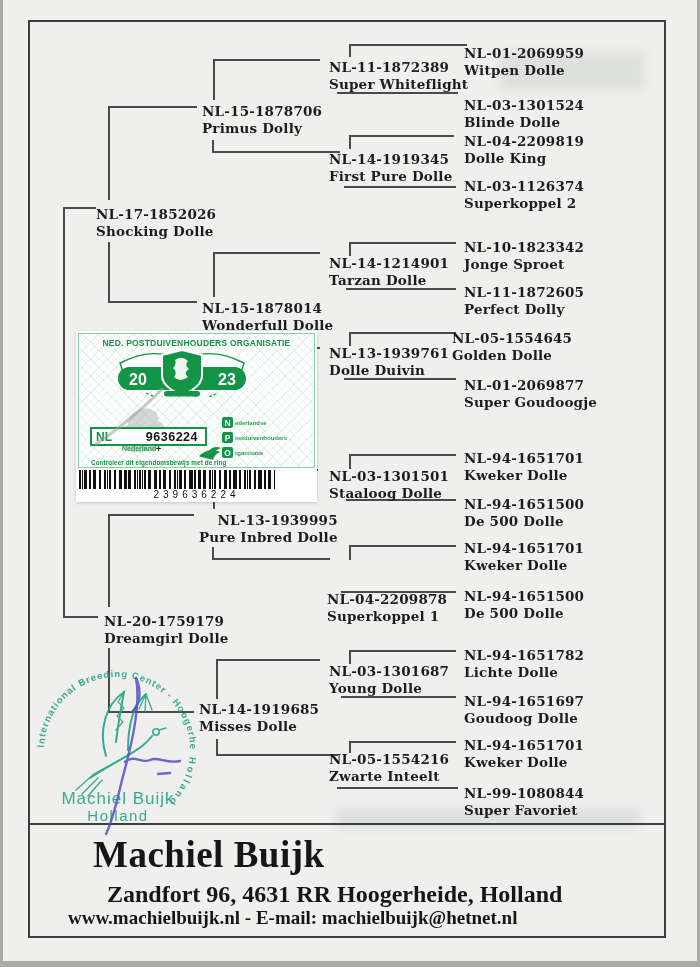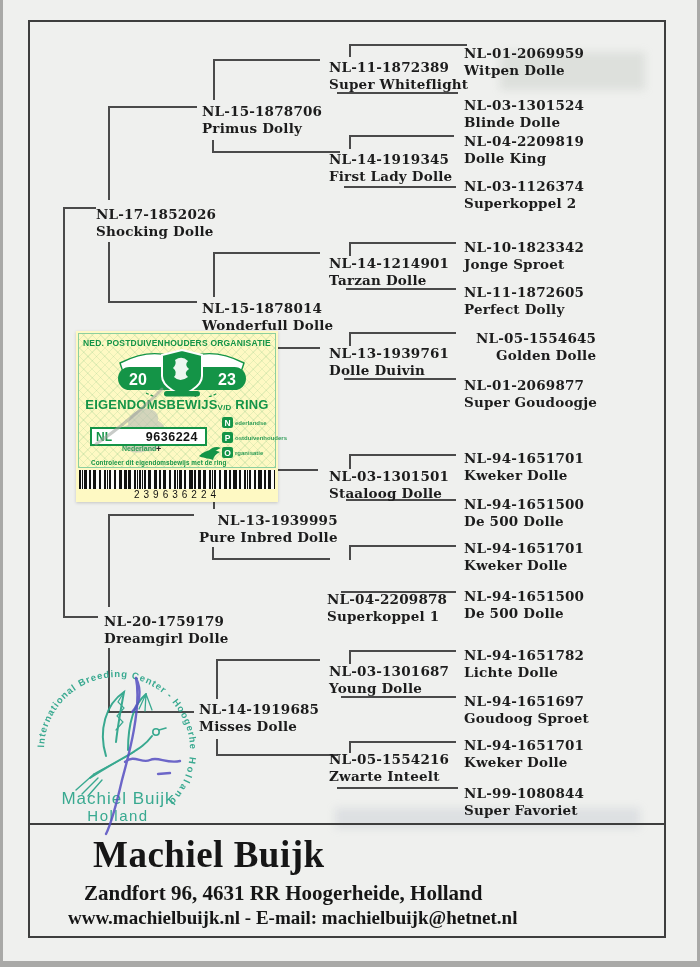--- a/index.html
+++ b/index.html
@@ -13,22 +13,22 @@
   
   .node{position:absolute;font-family:"DejaVu Serif",serif;font-weight:bold;font-size:13.5px;
         line-height:16.5px;color:#1c1c1c;letter-spacing:.2px;white-space:nowrap;z-index:2;}
   .hl{position:absolute;height:2px;background:#4a4a4a;z-index:1;}
   .vl{position:absolute;width:2px;background:#4a4a4a;z-index:1;}
 
   
   .ghost{position:absolute;filter:blur(4px);pointer-events:none;z-index:0;}
 
   
-  .sticker{position:absolute;left:76px;top:331px;width:202px;height:171px;background:#fef9c3;
-           box-shadow:0 1px 3px rgba(0,0,0,.18);z-index:5;}
+  .sticker{position:absolute;left:76px;top:331px;width:202px;height:171px;background:#ffffff;
+           box-shadow:0 1px 3px rgba(0,0,0,.18);z-index:5;padding-left:39px;}
   .sticker .net{position:absolute;left:2px;top:2px;right:2px;height:133px;
       border:1px solid #8ccf9f;
       background-image:
         repeating-linear-gradient(45deg, rgba(30,150,75,.10) 0 1px, transparent 1px 6px),
         repeating-linear-gradient(-45deg, rgba(30,150,75,.10) 0 1px, transparent 1px 6px);}
   .sticker .org{position:absolute;left:0;top:7px;width:100%;text-align:center;color:#149447;
       font-weight:bold;font-size:8.5px;letter-spacing:.2px;}
   .sticker .emblem{position:absolute;left:0;top:16px;width:202px;height:50px;}
   .sticker .title-line{position:absolute;left:0;top:66px;width:100%;text-align:center;
       color:#149447;font-weight:bold;font-size:13px;letter-spacing:.2px;}
@@ -59,21 +59,21 @@
 
   
   .stamp{position:absolute;left:28px;top:658px;z-index:6;}
   .signature{position:absolute;left:92px;top:668px;z-index:7;}
 
   
   .footer{position:absolute;left:0;top:823px;width:700px;z-index:2;
       font-family:"Liberation Serif",serif;color:#161616;}
   .footer .fname{position:absolute;left:93px;top:10px;font-size:37px;font-weight:bold;
       letter-spacing:.5px;}
-  .footer .faddr{position:absolute;left:84px;top:58px;font-size:21px;font-weight:bold;}
+  .footer .faddr{position:absolute;left:107px;top:58px;font-size:24px;font-weight:bold;}
   .footer .fweb{position:absolute;left:68px;top:84px;font-size:19px;font-weight:bold;}
 </style>
 </head>
 <body>
 
 <div class="canvas">
   <div class="paper"></div>
 
   <div class="ghost" style="left:500px;top:52px;width:145px;height:38px;background:rgba(160,168,160,.22);"></div>
   <div class="ghost" style="left:335px;top:808px;width:305px;height:20px;background:rgba(150,160,178,.20);"></div>
@@ -105,21 +105,21 @@
       <div class="node" style="left: 199px; top: 701px;">
         <div>NL-14-1919685</div>
         <div>Misses Dolle</div>
       </div>
       <div class="node" style="left: 329px; top: 59px;">
         <div>NL-11-1872389</div>
         <div>Super Whiteflight</div>
       </div>
       <div class="node" style="left: 329px; top: 151px;">
         <div>NL-14-1919345</div>
-        <div>First Lady Dolle</div>
+        <div>First Pure Dolle</div>
       </div>
       <div class="node" style="left: 329px; top: 255px;">
         <div>NL-14-1214901</div>
         <div>Tarzan Dolle</div>
       </div>
       <div class="node" style="left: 329px; top: 345px;">
         <div>NL-13-1939761</div>
         <div>Dolle Duivin</div>
       </div>
       <div class="node" style="left: 329px; top: 468px;">
@@ -155,21 +155,21 @@
         <div>Superkoppel 2</div>
       </div>
       <div class="node" style="left: 464px; top: 239px;">
         <div>NL-10-1823342</div>
         <div>Jonge Sproet</div>
       </div>
       <div class="node" style="left: 464px; top: 284px;">
         <div>NL-11-1872605</div>
         <div>Perfect Dolly</div>
       </div>
-      <div class="node" style="left: 476px; top: 330px; text-align: right;">
+      <div class="node" style="left: 452px; top: 330px;">
         <div>NL-05-1554645</div>
         <div>Golden Dolle</div>
       </div>
       <div class="node" style="left: 464px; top: 377px;">
         <div>NL-01-2069877</div>
         <div>Super Goudoogje</div>
       </div>
       <div class="node" style="left: 464px; top: 450px;">
         <div>NL-94-1651701</div>
         <div>Kweker Dolle</div>
@@ -185,21 +185,21 @@
       <div class="node" style="left: 464px; top: 588px;">
         <div>NL-94-1651500</div>
         <div>De 500 Dolle</div>
       </div>
       <div class="node" style="left: 464px; top: 647px;">
         <div>NL-94-1651782</div>
         <div>Lichte Dolle</div>
       </div>
       <div class="node" style="left: 464px; top: 693px;">
         <div>NL-94-1651697</div>
-        <div>Goudoog Sproet</div>
+        <div>Goudoog Dolle</div>
       </div>
       <div class="node" style="left: 464px; top: 737px;">
         <div>NL-94-1651701</div>
         <div>Kweker Dolle</div>
       </div>
       <div class="node" style="left: 464px; top: 785px;">
         <div>NL-99-1080844</div>
         <div>Super Favoriet</div>
       </div>
       <div class="hl" style="left: 63px; top: 207px; width: 33px;"></div>
@@ -265,23 +265,20 @@
       <rect x="42" y="20" width="128" height="23" rx="11.5" fill="#149447"></rect>
       <text x="62" y="38" fill="#fff" font-size="16" font-weight="bold" text-anchor="middle">20</text>
       <text x="151" y="38" fill="#fff" font-size="16" font-weight="bold" text-anchor="middle">23</text>
       <path d="M106,3 L126,8 L126,29 C126,41 106,48 106,48 C106,48 86,41 86,29 L86,8 Z" fill="#149447" stroke="#ffffff" stroke-width="2"></path>
       <path d="M99,13 Q106,8 112,14 Q108,18 113,22 Q107,26 112,30 Q104,36 98,30 Q102,25 97,21 Q101,17 99,13 Z" fill="#fff" opacity=".92"></path>
       <rect x="88" y="44" width="36" height="5.5" rx="2.7" fill="#149447"></rect>
       <path d="M70,46 Q106,64 142,46" fill="none" stroke="#149447" stroke-width="1.2" stroke-dasharray="3,2"></path>
       <path d="M96,52 l4,-2 l0,4 Z M106,54 l4,-2 l0,4 Z M116,51 l4,-2 l0,4 Z" fill="#2a5a37"></path>
     </svg>
 
-    <div class="title-line">
-      <span>EIGENDOMSBEWIJS</span><span class="vd">V/D</span>&nbsp;<span>RING</span>
-    </div>
 
     <svg class="map-blob" viewBox="0 0 70 52">
       <path d="M30,2 C40,0 48,6 46,14 C52,16 56,24 50,30 C54,38 44,46 34,44 C24,48 12,44 10,36 C4,30 8,20 16,18 C16,10 22,4 30,2 Z" fill="#b7bcb7" opacity=".8"></path>
     </svg>
 
     <div class="ringbox">
       <span class="nl">NL</span>
       <span class="num">9636224</span>
     </div>
 

